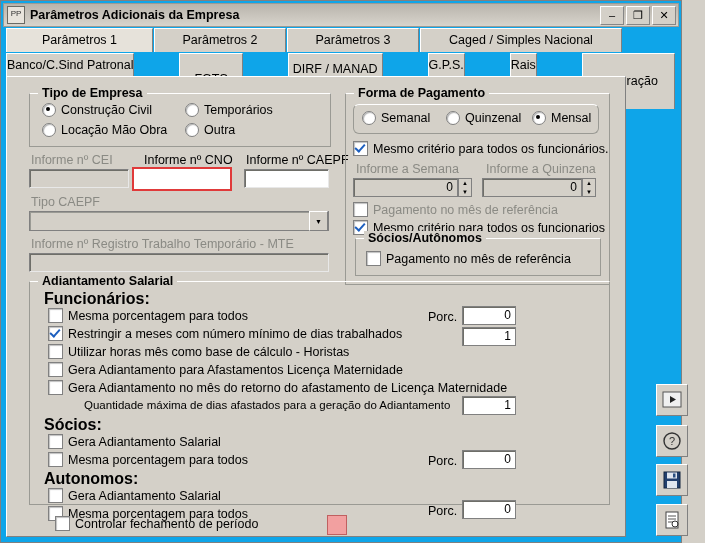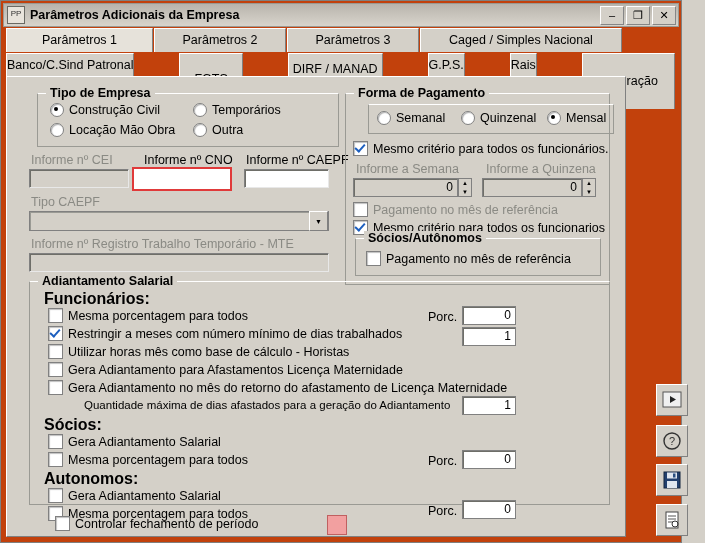--- a/index.html
+++ b/index.html
@@ -6,21 +6,21 @@
   body{
     width:705px;height:543px;
     background:#d4d0c8;
     font-family:"Liberation Sans", sans-serif;
     font-size:12px;
     color:#000;
     overflow:hidden;
   }
   .window{
     position:absolute;left:0;top:0;width:682px;height:543px;
-    background:#c2410c;
+    background:#0ea5e9;
     border:1px solid #808080;
     box-sizing:border-box;
   }
   
   .titlebar{
     position:absolute;left:2px;top:2px;right:2px;height:22px;
     background:linear-gradient(to bottom,#b8b4ac,#d8d4cc);
     border:1px solid #9a9a94;
     display:flex;align-items:center;
   }
@@ -159,21 +159,21 @@
     <div class="tab2" style="width:68px;text-align:center;padding:14px;">FGTS</div>
     <div class="tab2" style="width:115px;text-align:center;padding:4px;">DIRF / MANAD</div>
     <div class="tab2" style="width:88px;text-align:center;padding:0;">G.P.S.</div>
     <div class="tab2" style="width:68px;text-align:center;padding:0;">Rais</div>
     <div class="tab2" style="width:105px;text-align:right;padding:16px;">Integração</div>
     <div class="tab2" style="width:72px;text-align:center;padding:0;">eSocial</div>
   </div>
 
   <div class="content">
 
-    <div class="group" style="left:22px;top:16px;width:300px;height:52px;margin-left:8px;">
+    <div class="group" style="left:22px;top:16px;width:300px;height:52px;">
       <span class="legend">Tipo de Empresa</span>
       <div style="position:absolute;left:12px;top:9px;" class="opt">
         <span class="radio on"></span>
         <span class="lbl">Construção Civil</span>
       </div>
       <div style="position:absolute;left:155px;top:9px;" class="opt">
         <span class="radio"></span>
         <span class="lbl">Temporários</span>
       </div>
       <div style="position:absolute;left:12px;top:29px;" class="opt">
@@ -200,21 +200,21 @@
       <span style="padding-left:4px;"></span>
       <span class="arrow">▼</span>
     </div>
 
     <div style="position:absolute;left:24px;top:160px;" class="lbl dim">Informe nº Registro Trabalho Temporário - MTE</div>
     <div class="txt dim" style="position:absolute;left:22px;top:176px;width:300px;"></div>
 
     <div class="group" style="left:338px;top:16px;width:263px;height:190px;">
       <span class="legend">Forma de Pagamento</span>
 
-      <div class="group" style="left:22px;top:10px;width:244px;height:28px;">
+      <div class="group" style="left:7px;top:10px;width:244px;height:28px;border-radius:6px;">
         <div style="position:absolute;left:8px;top:6px;" class="opt">
           <span class="radio"></span>
           <span class="lbl">Semanal</span>
         </div>
         <div style="position:absolute;left:92px;top:6px;" class="opt">
           <span class="radio"></span>
           <span class="lbl">Quinzenal</span>
         </div>
         <div style="position:absolute;left:178px;top:6px;" class="opt">
           <span class="radio on"></span>

